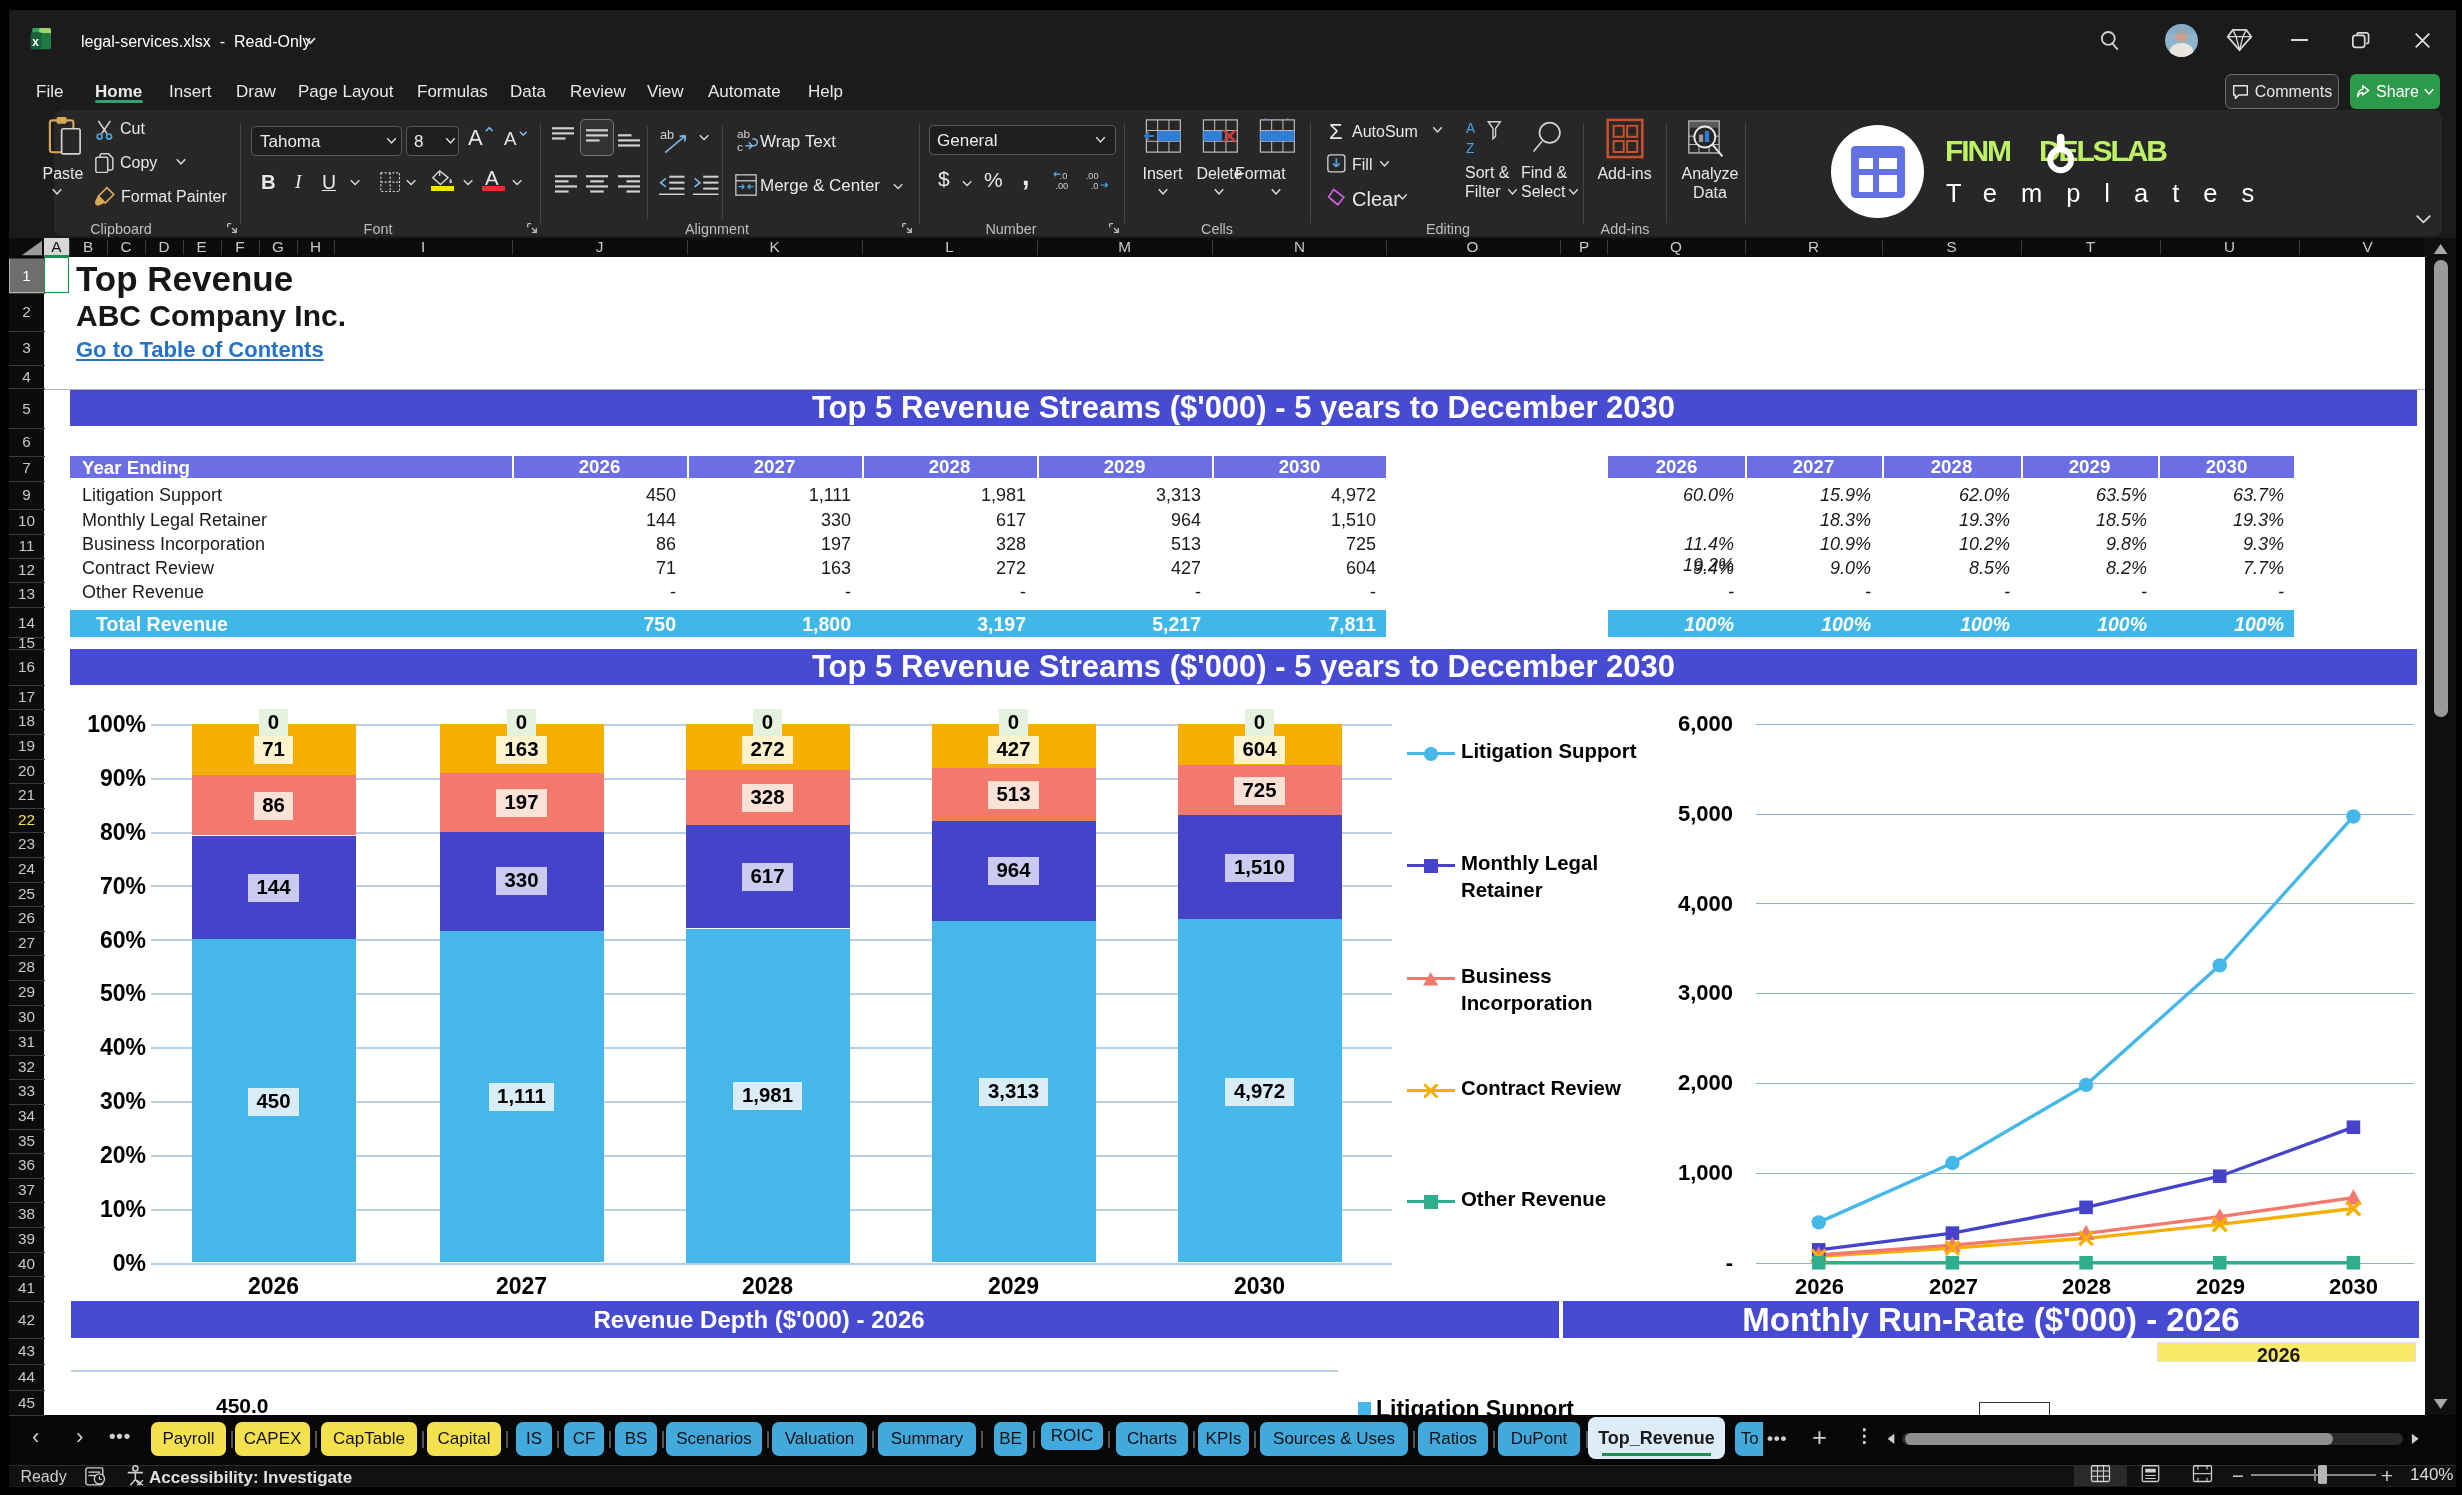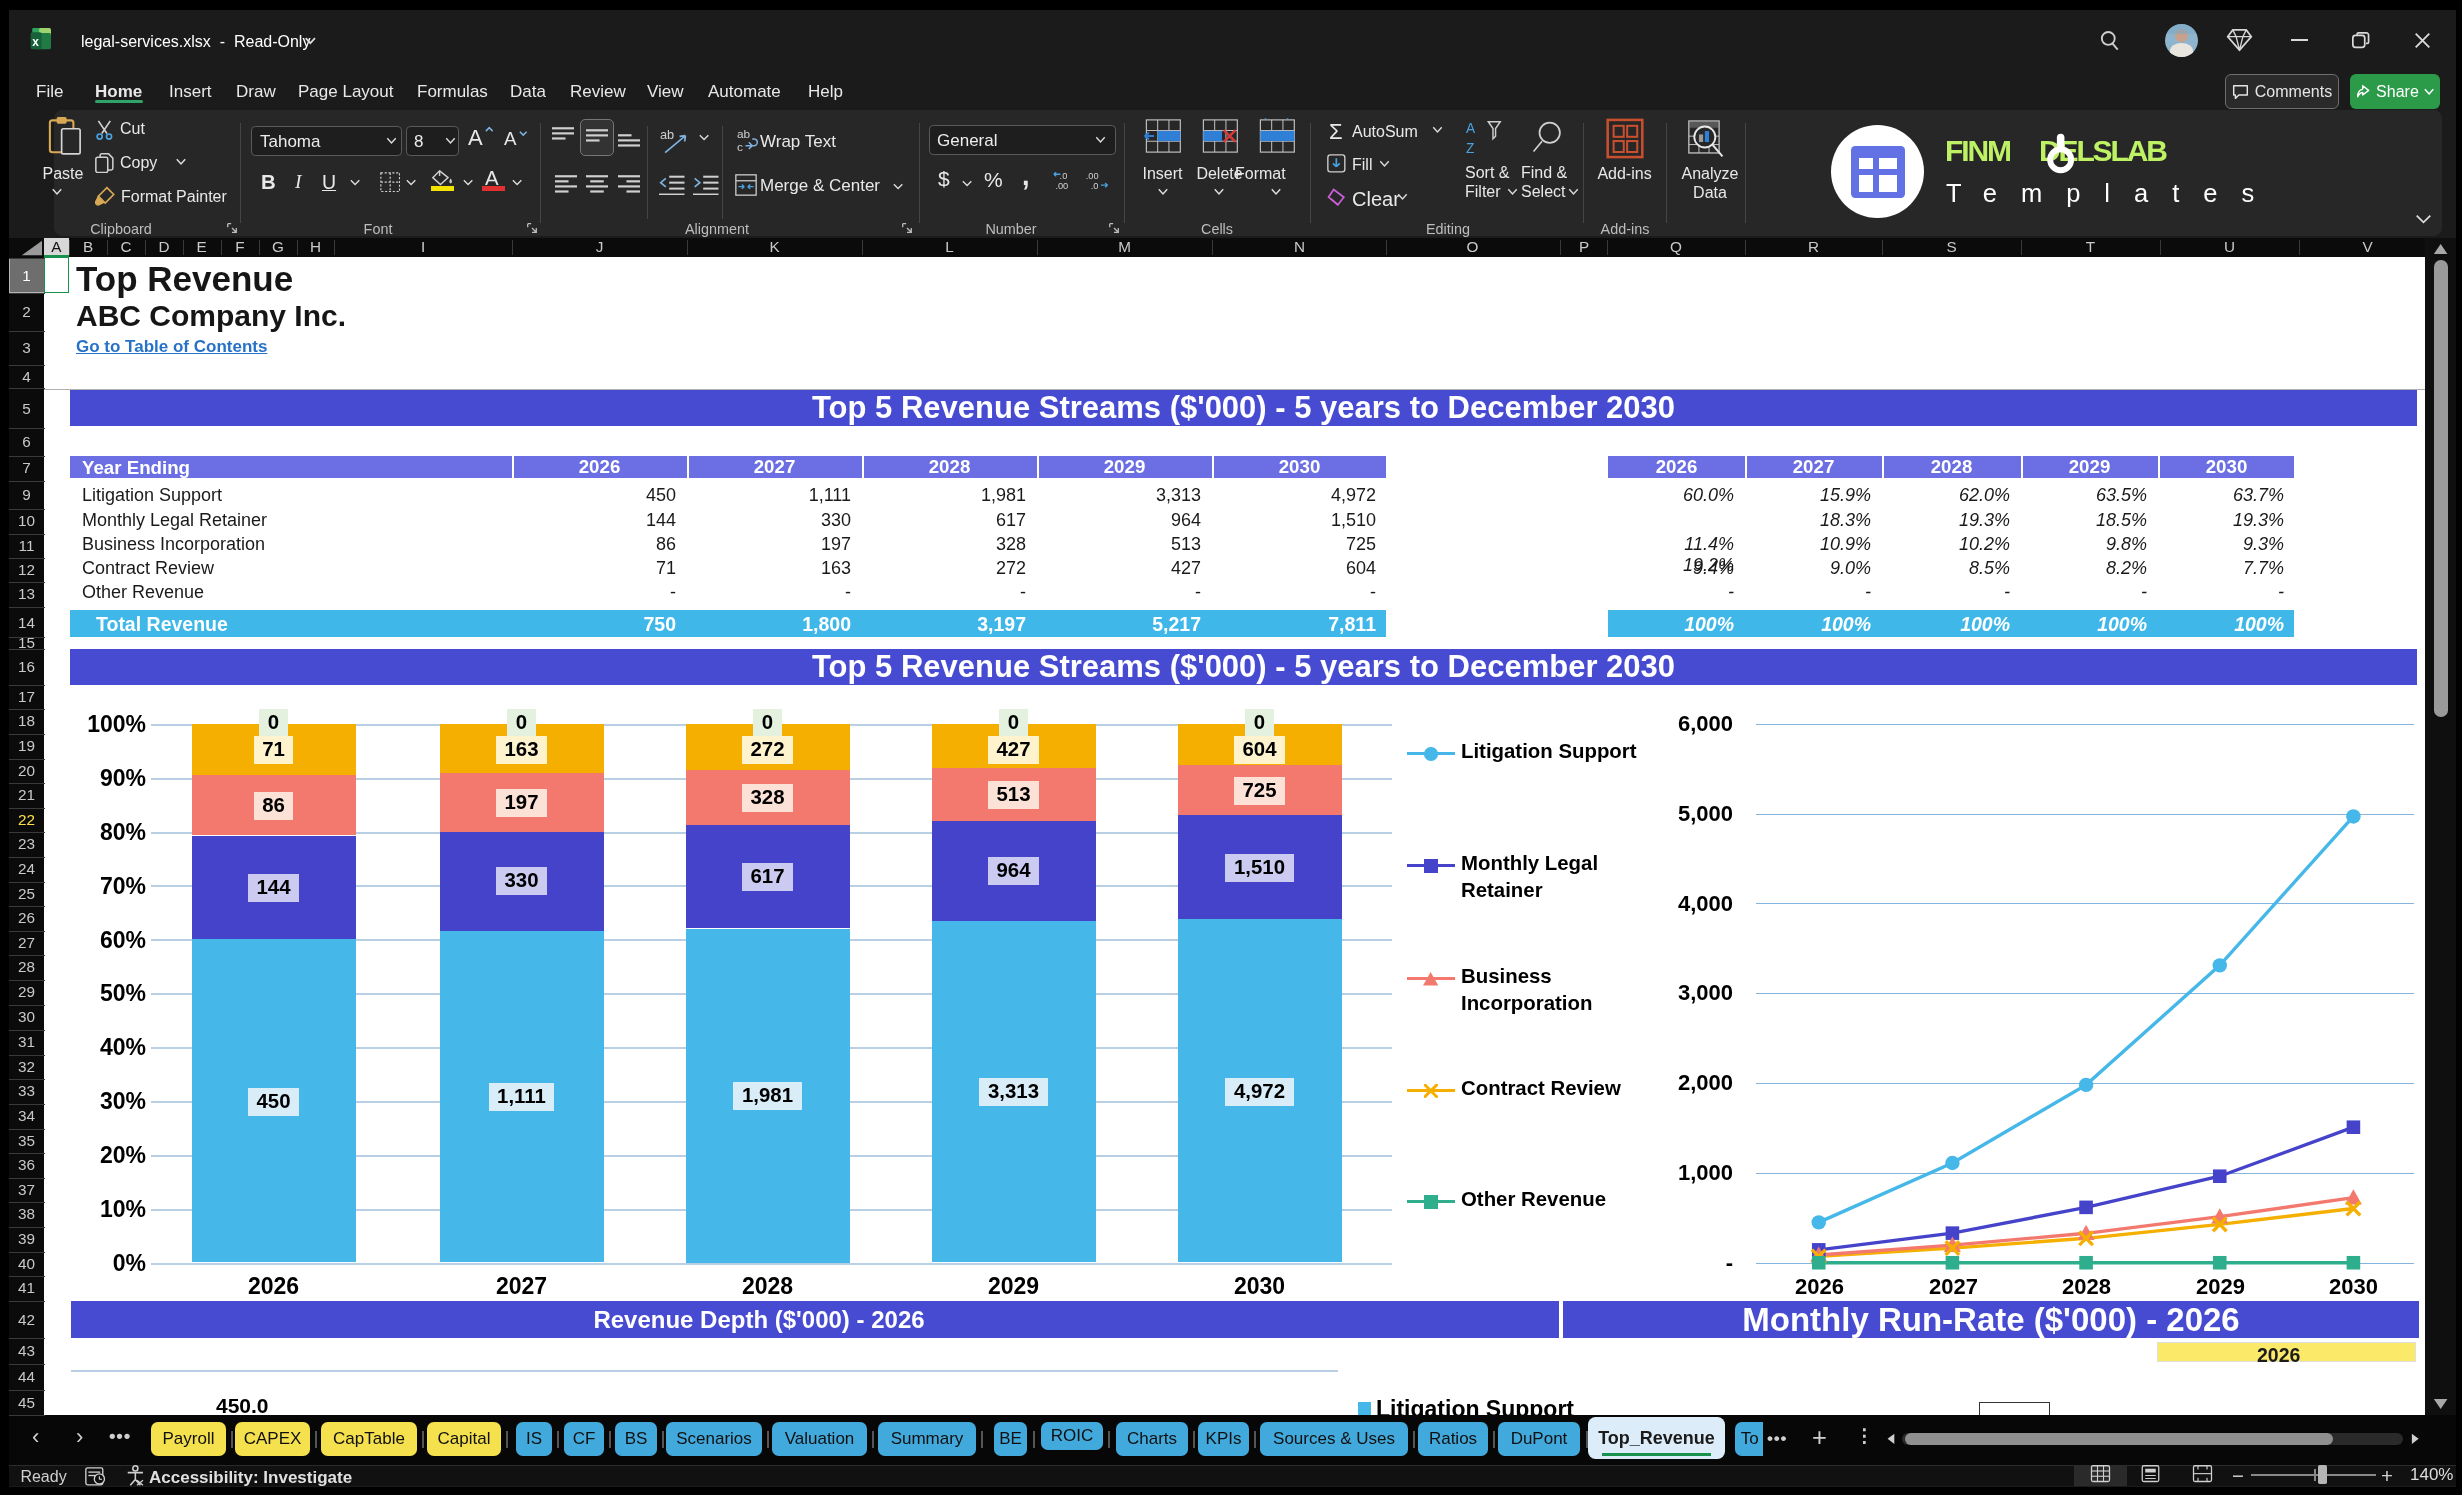--- a/index.html
+++ b/index.html
@@ -477,21 +477,21 @@
 <div class="a ctr" style="left:8.5px;top:1252px;width:36px;height:24.6px;font-size:15.3px;color:#c9c9c9;">40</div>
 <div class="a ctr" style="left:8.5px;top:1276px;width:36px;height:24.6px;font-size:15.3px;color:#c9c9c9;">41</div>
 <div class="a ctr" style="left:8.5px;top:1301px;width:36px;height:37px;font-size:15.3px;color:#c9c9c9;">42</div>
 <div class="a ctr" style="left:8.5px;top:1338px;width:36px;height:26px;font-size:15.3px;color:#c9c9c9;">43</div>
 <div class="a ctr" style="left:8.5px;top:1364px;width:36px;height:25.5px;font-size:15.3px;color:#c9c9c9;">44</div>
 <div class="a ctr" style="left:8.5px;top:1390px;width:36px;height:25.5px;font-size:15.3px;color:#c9c9c9;">45</div>
 <div class="a" style="left:44px;top:257px;width:24.6px;height:36px;border:1.7px solid #17914e;"></div>
 <div class="a" style="left:44px;top:389px;width:2381px;height:0.8px;background:#b0b0b0;"></div>
 <div class="a b" style="left:76px;top:259px;font-size:35px;color:#161616;">Top Revenue</div>
 <div class="a b" style="left:76px;top:299px;font-size:30px;color:#161616;">ABC Company Inc.</div>
-<div class="a b" style="left:76px;top:337px;font-size:17px;color:#2672c8;text-decoration:underline;">Go to Table of Contents</div>
+<div class="a b" style="left:76px;top:337px;font-size:22px;color:#2672c8;text-decoration:underline;">Go to Table of Contents</div>
 <div class="a ctr b w" style="left:70px;top:390px;width:2347px;height:36px;background:#474bd1;font-size:31px;">Top 5 Revenue Streams ($'000) - 5 years to December 2030</div>
 <div class="a" style="left:70px;top:456px;width:1316px;height:22px;background:#6b6fe3;"></div>
 <div class="a b w" style="left:82px;top:457px;font-size:18.7px;">Year Ending</div>
 <div class="a ctr b w" style="left:512px;top:456px;width:175px;height:22px;font-size:18.7px;">2026</div>
 <div class="a" style="left:512px;top:456px;width:1.7px;height:22px;background:#fff;"></div>
 <div class="a ctr b w" style="left:687px;top:456px;width:175px;height:22px;font-size:18.7px;">2027</div>
 <div class="a" style="left:687px;top:456px;width:1.7px;height:22px;background:#fff;"></div>
 <div class="a ctr b w" style="left:862px;top:456px;width:175px;height:22px;font-size:18.7px;">2028</div>
 <div class="a" style="left:862px;top:456px;width:1.7px;height:22px;background:#fff;"></div>
 <div class="a ctr b w" style="left:1037px;top:456px;width:175px;height:22px;font-size:18.7px;">2029</div>

